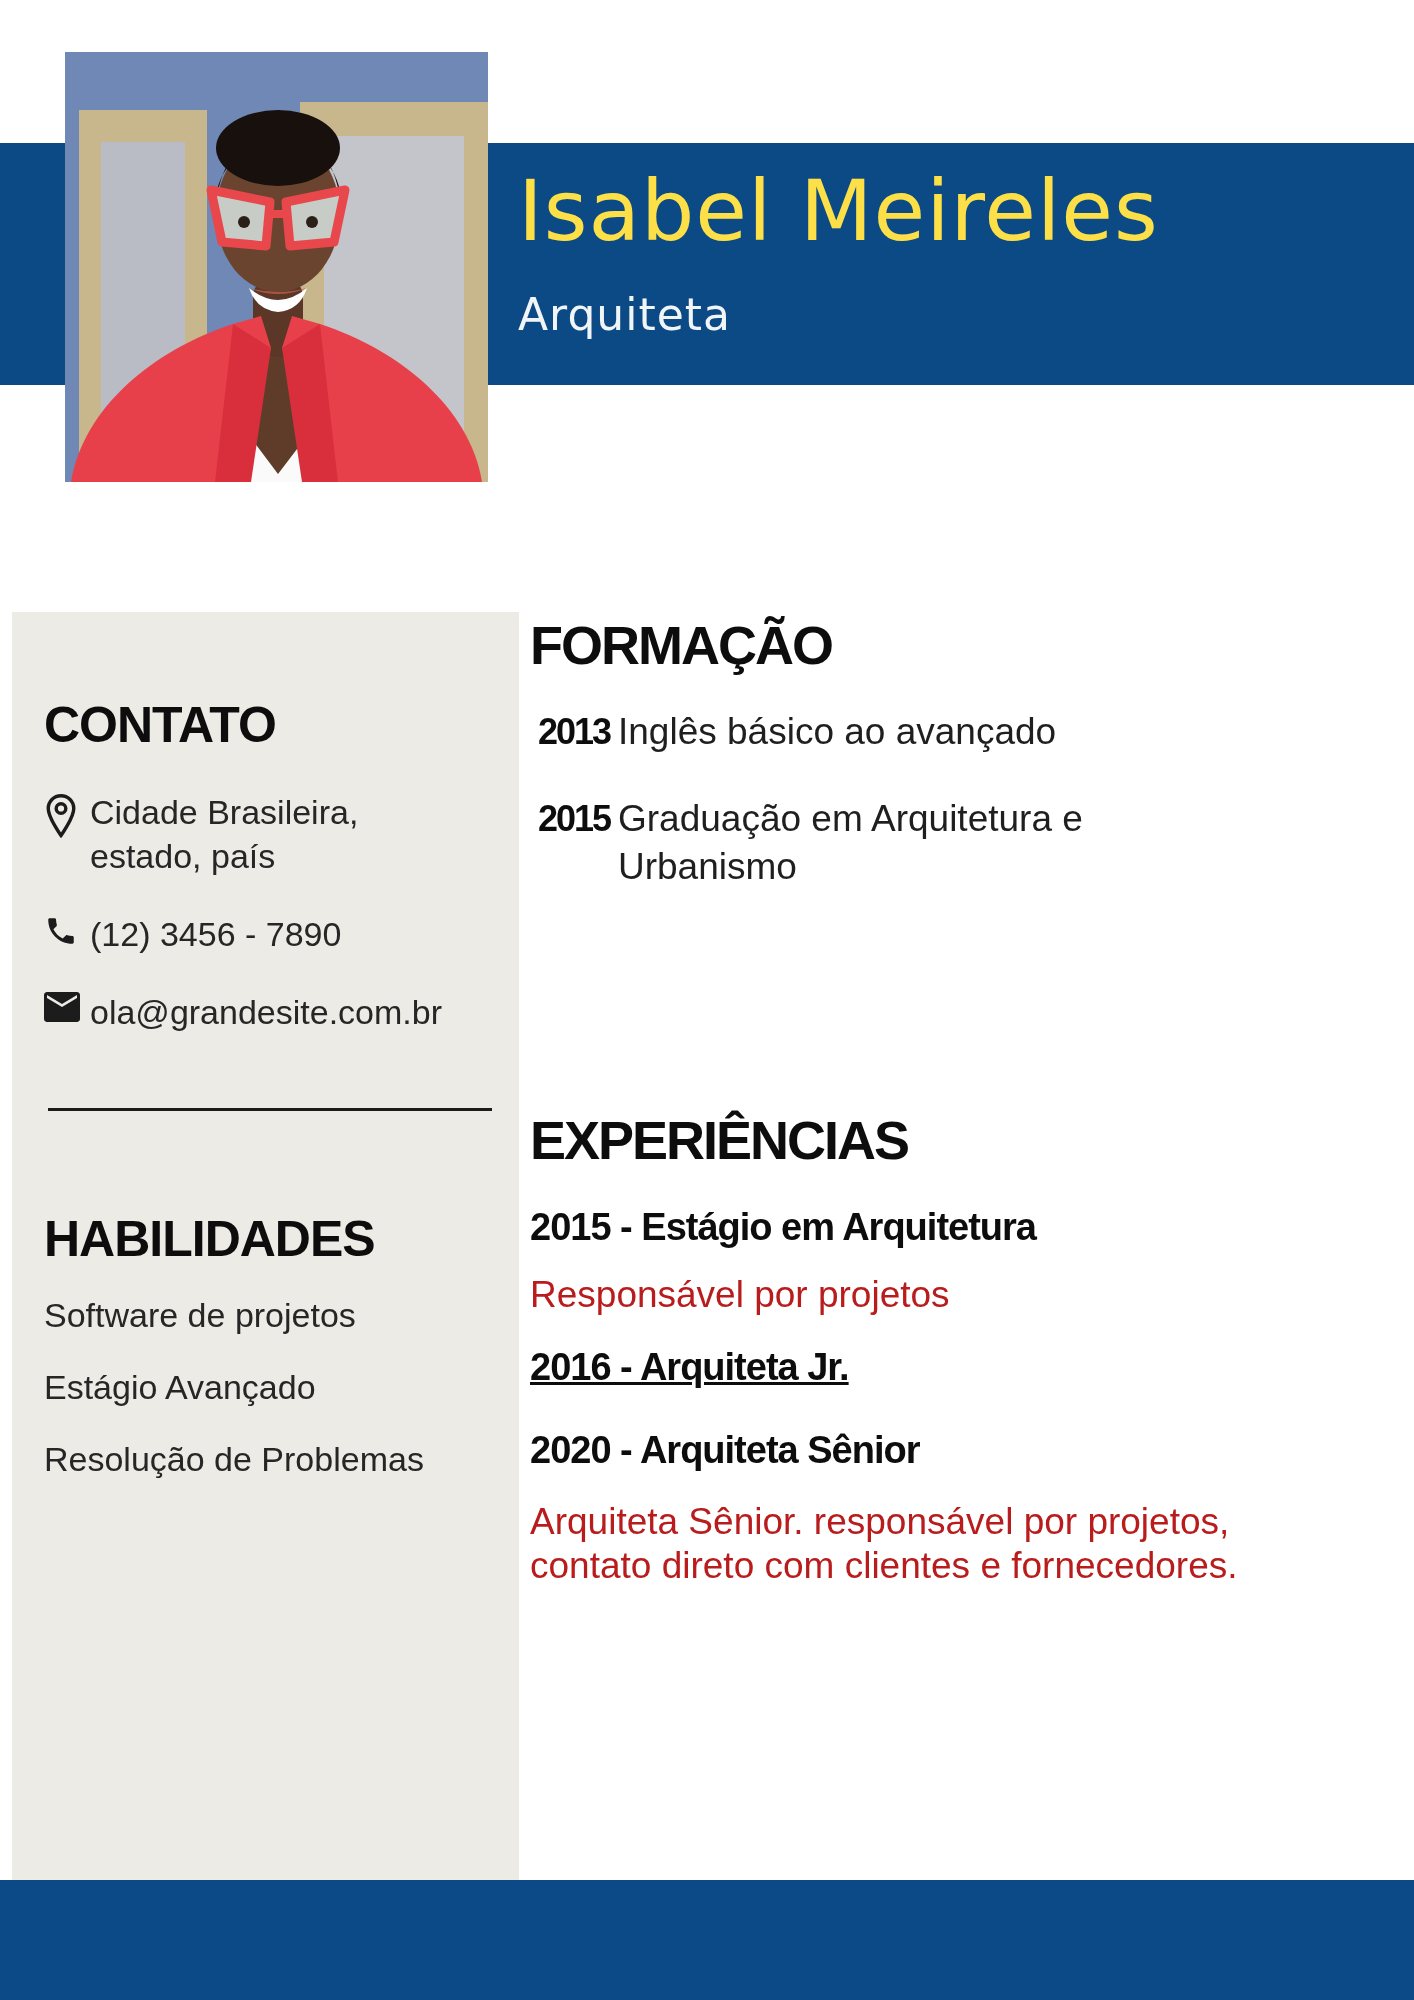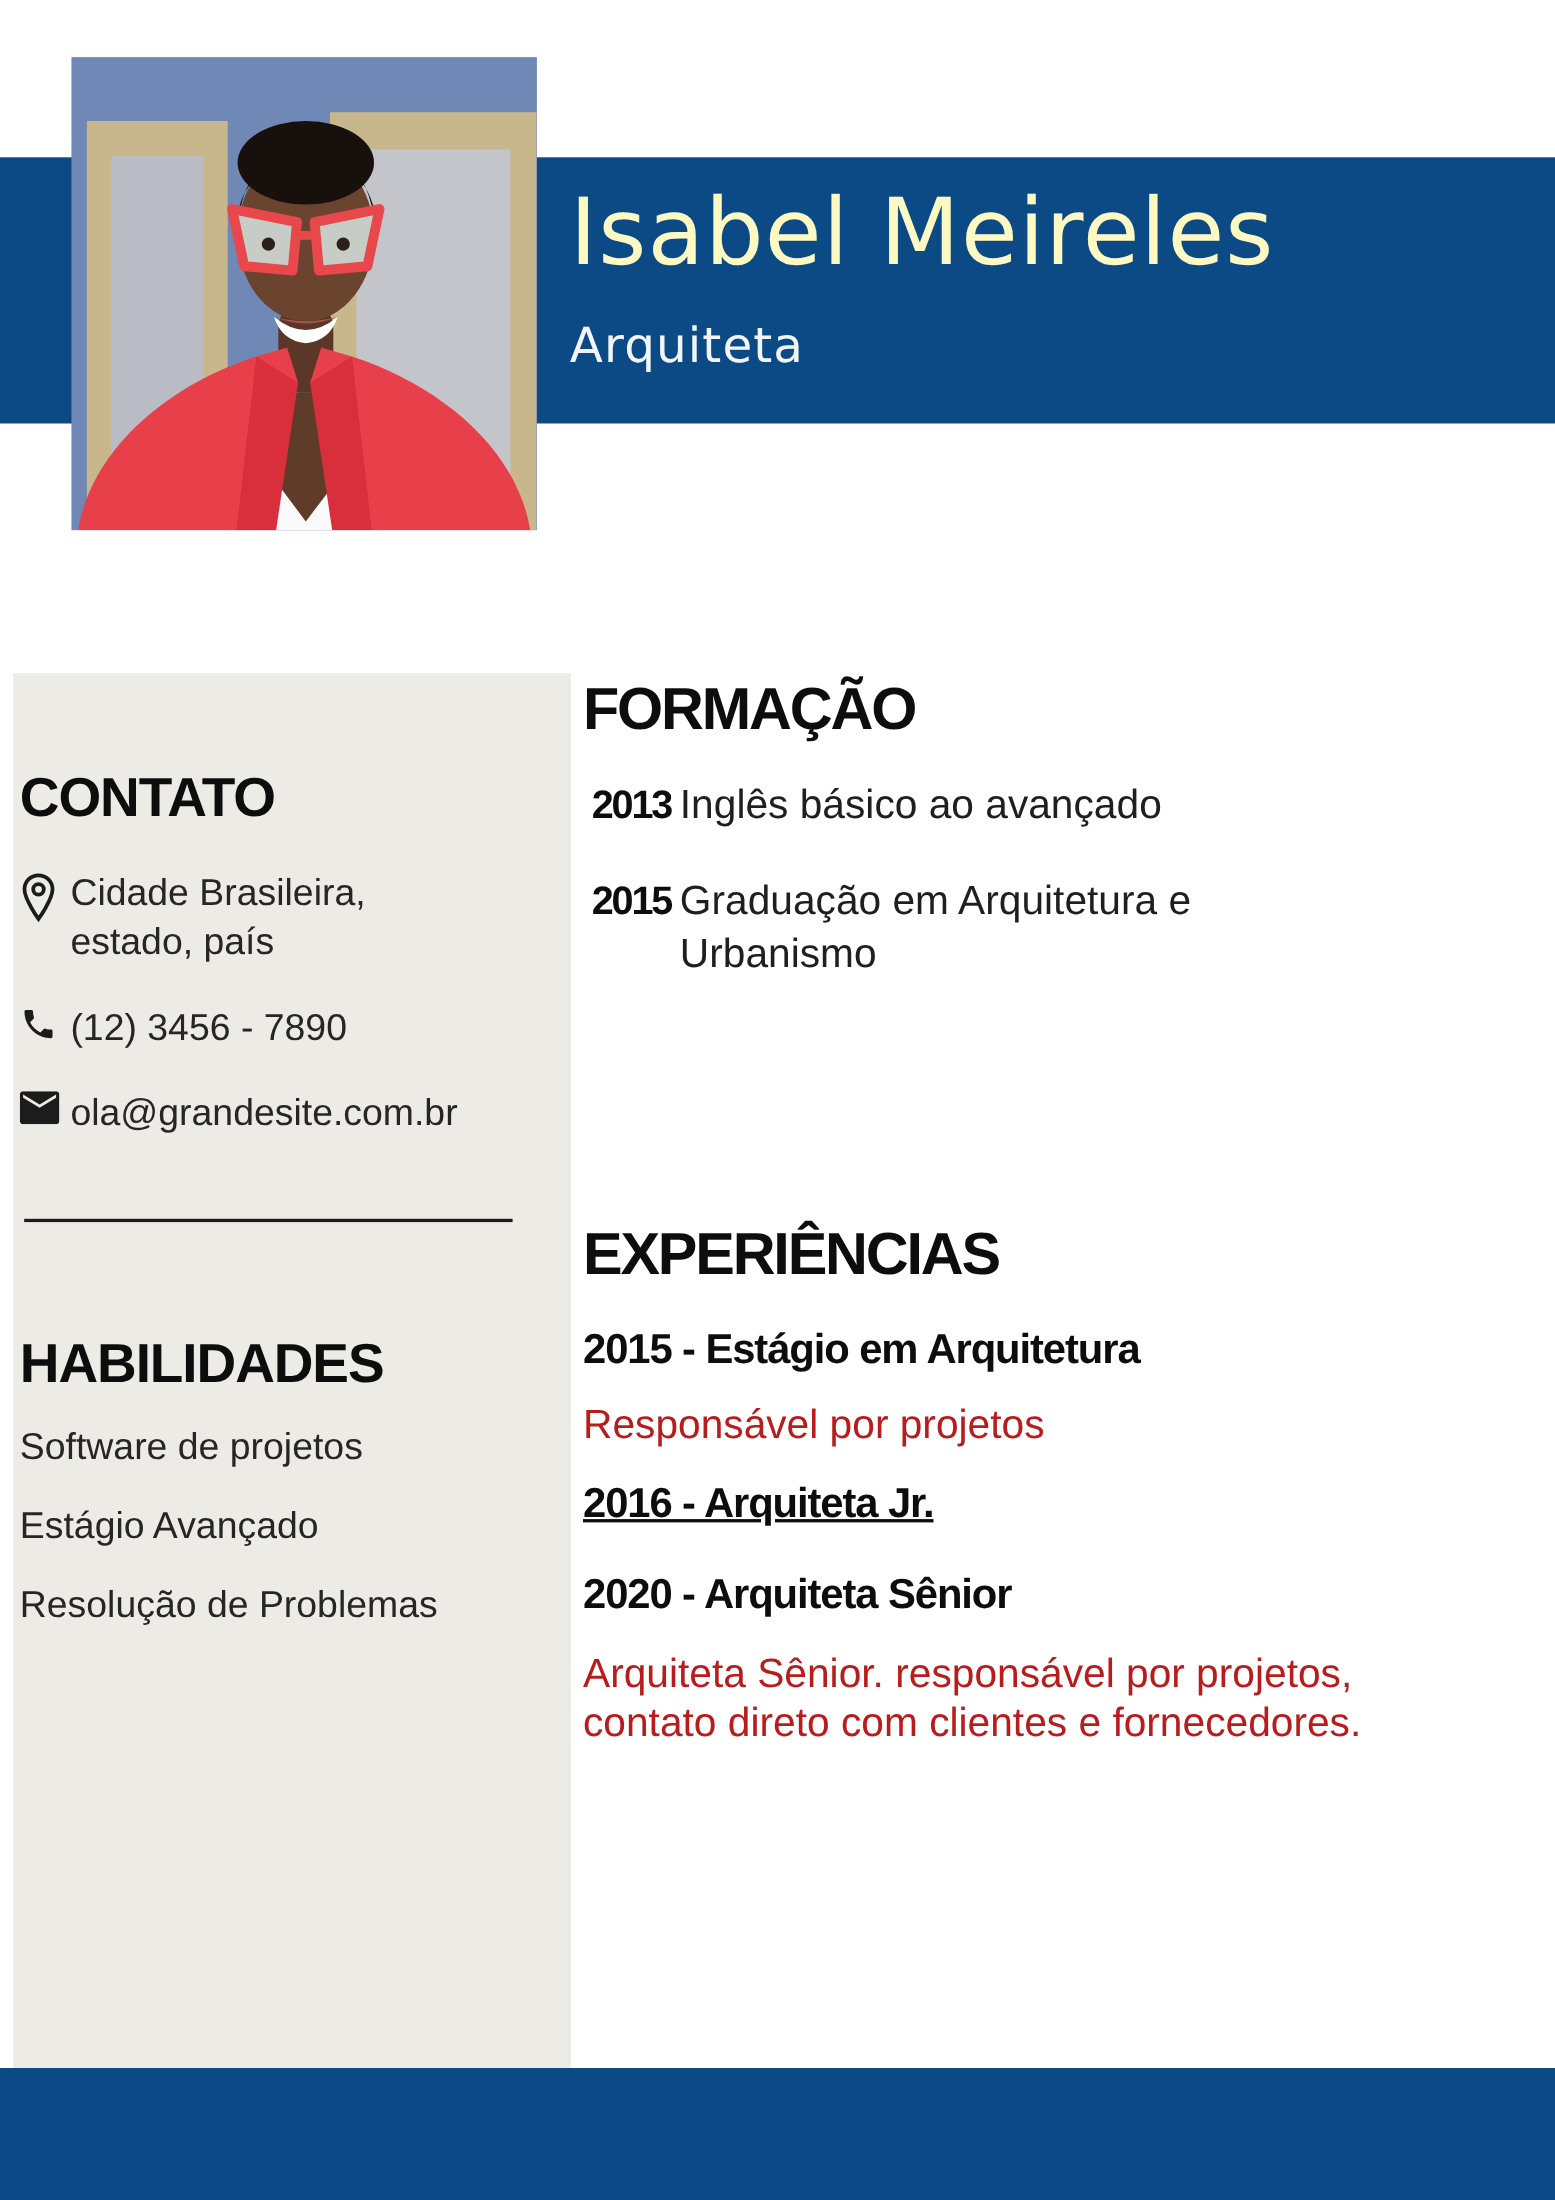--- a/index.html
+++ b/index.html
@@ -13,38 +13,38 @@
   }
   
   .banner{
     position:absolute;left:0;top:143px;width:100%;height:242px;
     background:#0c4a85;
     box-sizing:border-box;
     padding:26px 0 0 518px;
   }
   .name{
     font-family:"DejaVu Sans","Liberation Sans",sans-serif;
-    font-size:84px;font-weight:400;color:#fef9c3;
+    font-size:84px;font-weight:400;color:#fde047;
     line-height:84px;letter-spacing:1px;white-space:nowrap;
   }
   .role{
     font-family:"DejaVu Sans","Liberation Sans",sans-serif;
     font-size:44px;font-weight:400;color:#f2f5f8;
     line-height:44px;margin-top:40px;letter-spacing:1px;
   }
   .photo{
     position:absolute;left:65px;top:52px;width:423px;height:430px;
     background:#7088b6;overflow:hidden;
   }
   .photo svg{display:block;width:100%;height:100%;}
   
   .sidebar{
     position:absolute;left:12px;top:612px;width:507px;height:1272px;
     background:#edebe6;box-sizing:border-box;
-    padding:88px 20px 0 6px;
+    padding:88px 20px 0 32px;
   }
   .side-heading{
     font-size:50px;font-weight:800;letter-spacing:-1px;
     line-height:50px;color:#0d0d0d;
   }
   .contact-list{margin-top:40px;}
   .contact-item{display:flex;align-items:flex-start;margin-top:34px;}
   .contact-item:first-child{margin-top:0;}
   .contact-icon{flex:0 0 46px;display:flex;justify-content:flex-start;padding-top:2px;}
   .contact-text{font-size:34px;line-height:44px;color:#262626;}

